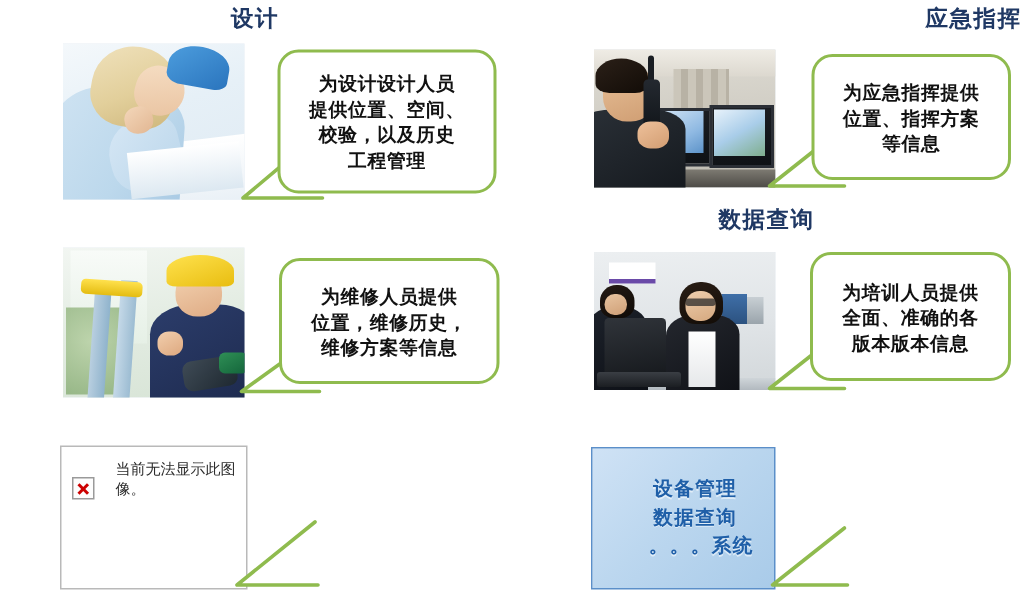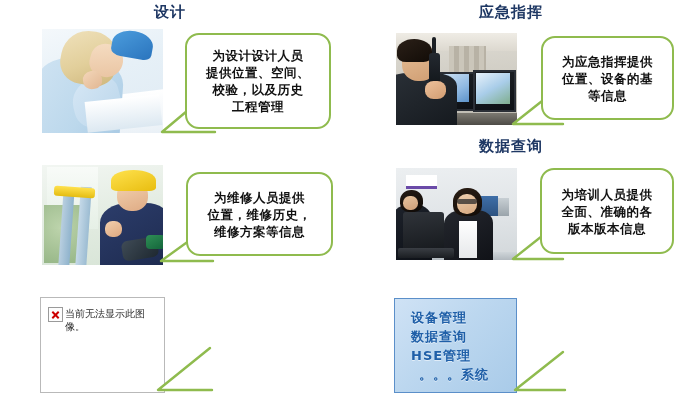--- a/index.html
+++ b/index.html
@@ -163,23 +163,23 @@
 
   
   .broken-img {
     position: absolute;
     background: #ffffff;
     border: 1px solid #b9b9b9;
     box-sizing: border-box;
   }
   .broken-inner {
     display: flex;
-    align-items: flex-start;
+    align-items: flex-end;
     padding: 9px 7px;
-    gap: 2px;
+    gap: 14px;
   }
   .broken-icon {
     width: 15px;
     height: 15px;
     flex: 0 0 15px;
     border: 1px solid #9a9a9a;
     background: #fdfdfd;
     position: relative;
     box-sizing: border-box;
   }
@@ -205,20 +205,21 @@
   
   .service-box {
     position: absolute;
     box-sizing: border-box;
     border: 1px solid #5b8fc9;
     background: linear-gradient(135deg, #cfe2f5 0%, #bcd7ef 45%, #a9cbe9 100%);
     display: flex;
     flex-direction: column;
     justify-content: center;
     padding-left: 16px;
+    align-items: center;
   }
   .service-line {
     color: #1f5fa8;
     font-weight: bold;
     font-size: 13px;
     line-height: 19px;
     letter-spacing: 1px;
     white-space: nowrap;
     text-shadow: 0 1px 0 rgba(255,255,255,.55);
   }
@@ -275,21 +276,21 @@
 
   <div class="bubble" style="left:185px;top:33px;width:146px;height:96px;">
     <div class="bubble-text">为设计设计人员
 提供位置、空间、
 校验，以及历史
 工程管理</div>
   </div>
 </div>
 
 <div class="panel" style="left:341px;top:0;width:340px;height:140px;">
-  <div class="panel-title" style="top:3px;">应急指挥</div>
+  <div class="panel-title" style="top:3px;text-align:right;">应急指挥</div>
 
   <div class="photo" style="left:55px;top:33px;width:121px;height:92px;">
     <div class="ph-layer p3-bg"></div>
     <div class="p3-ceil"></div>
     <div class="p3-cur"></div>
     <div class="p3-mon1"></div>
     <div class="p3-scr1"></div>
     <div class="p3-mon2"></div>
     <div class="p3-scr2"></div>
     <div class="p3-desk"></div>
@@ -300,21 +301,21 @@
     <div class="p3-radio"></div>
     <div class="p3-hand"></div>
   </div>
 
   <svg class="bubble-tail" style="left:166px;top:84px;" width="58" height="48" viewBox="0 0 58 48">
     <polyline points="54,2 6,40 56,40" fill="#ffffff" stroke="#8fbb4e" stroke-width="2.4" stroke-linejoin="round" stroke-linecap="round"></polyline>
   </svg>
 
   <div class="bubble" style="left:200px;top:36px;width:133px;height:84px;">
     <div class="bubble-text">为应急指挥提供
-位置、设备的基
+位置、指挥方案
 等信息</div>
   </div>
 </div>
 
 <div class="panel" style="left:0;top:140px;width:340px;height:130px;">
 
   <div class="photo" style="left:42px;top:25px;width:121px;height:100px;">
     <div class="ph-layer p2-bg"></div>
     <div class="p2-win"></div>
     <div class="p2-green"></div>
@@ -385,21 +386,20 @@
     <polyline points="58,2 6,44 60,44" fill="#ffffff" stroke="#8fbb4e" stroke-width="2.4" stroke-linejoin="round" stroke-linecap="round"></polyline>
   </svg>
 
 </div>
 
 <div class="panel" style="left:341px;top:268px;width:340px;height:132px;">
 
   <div class="service-box" style="left:53px;top:30px;width:123px;height:95px;">
     <div class="service-line">设备管理</div>
     <div class="service-line">数据查询</div>
-    <div class="service-line">HSE管理</div>
     <div class="service-line indent">。。。系统</div>
   </div>
 
   <svg class="bubble-tail" style="left:168px;top:82px;" width="58" height="48" viewBox="0 0 58 48">
     <polyline points="54,2 6,40 56,40" fill="#ffffff" stroke="#8fbb4e" stroke-width="2.4" stroke-linejoin="round" stroke-linecap="round"></polyline>
   </svg>
 
 </div>
 
 </body></html>

